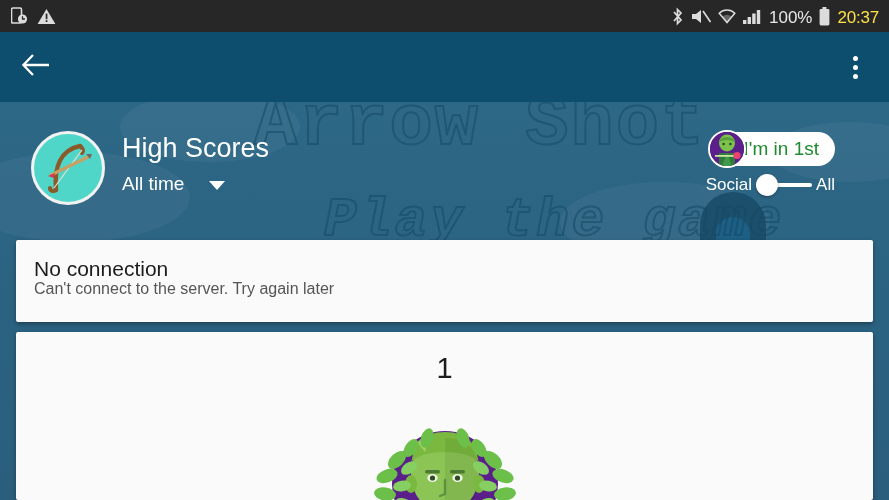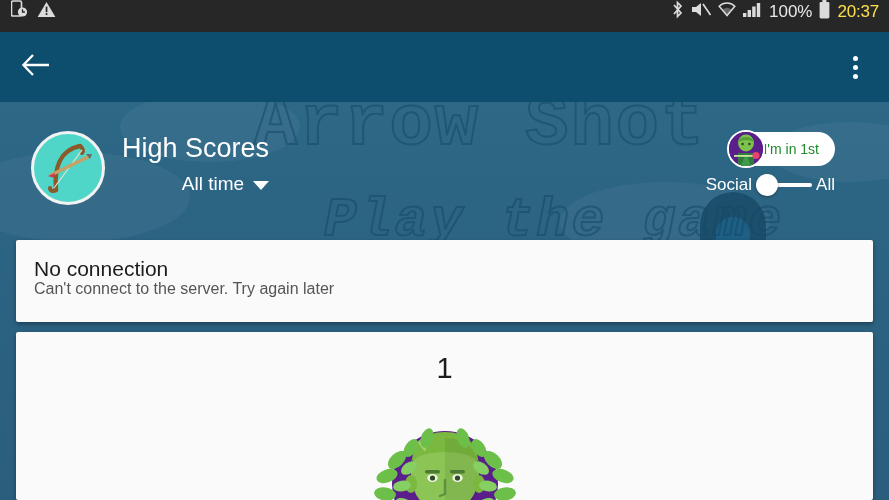--- a/index.html
+++ b/index.html
@@ -8,21 +8,21 @@
     overflow:hidden;
     font-family:"Liberation Sans", sans-serif;
     background:#2c647f;
   }
   #root { position:relative; width:889px; height:500px; overflow:hidden; }
 
   
   .statusbar {
     position:absolute; top:0; left:0; width:889px; height:36px;
     background:#272727; color:#dcdcdc;
-    display:flex; align-items:flex-start;
+    display:flex; align-items:center;
   }
   .sb-left { display:flex; align-items:center; gap:9px; padding-left:11px; }
   .sb-right { margin-left:auto; display:flex; align-items:center; gap:7px; padding-right:10px; }
   .sb-text { font-size:17px; letter-spacing:-0.2px; color:#fde047; }
   .sb-pct { font-size:17px; color:#e8e8e8; }
 
   
   .appbar {
     position:absolute; top:32px; left:0; width:889px; height:70px;
     background:#0d4d6e;
@@ -86,39 +86,39 @@
   .game-icon {
     position:absolute; left:31px; top:29px;
     width:74px; height:74px; border-radius:50%;
     background:#4fd6c8;
     border:3px solid #f2f2f2;
     overflow:hidden;
   }
   .title-block { position:absolute; left:122px; top:30px; }
   .hs-title { font-size:27px; color:#ffffff; line-height:1.2; font-weight:400; }
   .alltime-row {
-    display:flex; align-items:center; gap:9px; margin-top:9px; cursor:pointer;justify-content:flex-end;
+    display:flex; align-items:center; gap:25px; margin-top:9px; cursor:pointer;
   }
   .alltime-label { font-size:19px; color:#ffffff; }
   .caret {
     width:0; height:0;
     border-left:8px solid transparent; border-right:8px solid transparent;
     border-top:9px solid #ffffff;
     margin-top:2px;
   }
 
   
   .chip {
     position:absolute; right:54px; top:30px;
     height:34px; padding:0 16px 0 34px;
     background:#ffffff; border-radius:17px;
     display:flex; align-items:center;
     cursor:pointer;
   }
-  .chip-text { font-size:14px; color:#1f8a2e; white-space:nowrap; }
+  .chip-text { font-size:19px; color:#1f8a2e; white-space:nowrap; }
   .chip-avatar {
     position:absolute; left:-2px; top:-2px;
     width:38px; height:38px; border-radius:50%;
     background:#5b1f8c; overflow:hidden;
     border:2px solid #ffffff;
   }
   
   .toggle-row {
     position:absolute; right:54px; top:72px;
     display:flex; align-items:center; gap:4px;

